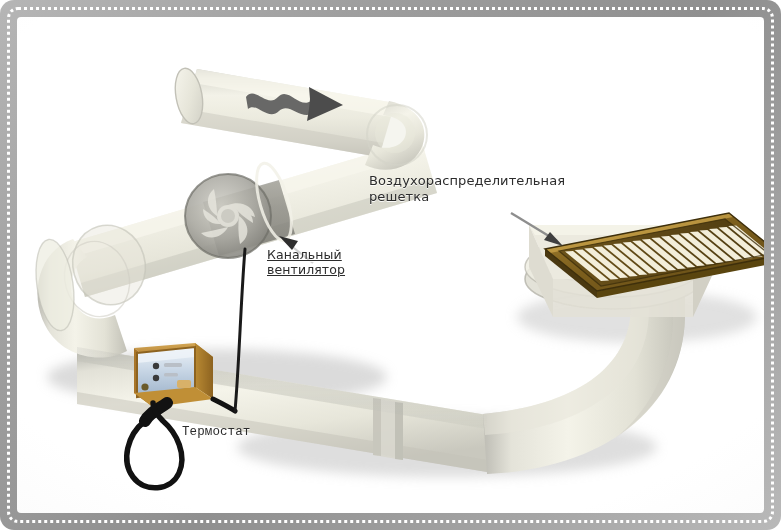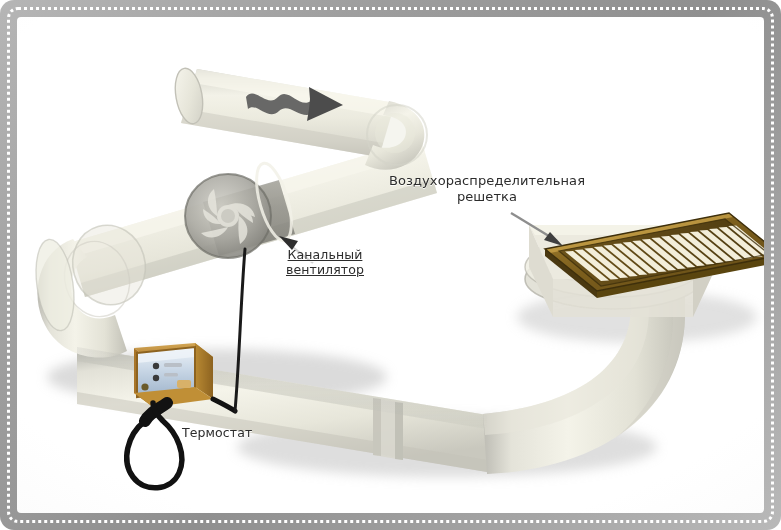--- a/index.html
+++ b/index.html
@@ -20,26 +20,26 @@
     border-radius:4px;overflow:hidden;
     background:
       radial-gradient(120% 120% at 50% 42%, #ffffff 0%, #ffffff 52%, #fbfbfb 68%, #f0f0f0 86%, #e2e2e2 100%);
   }
   #art{position:absolute;left:0;top:0;width:747px;height:496px;}
 
   .lbl{
     position:absolute;z-index:4;color:#2c2c2c;
     font-family:"DejaVu Sans","Liberation Sans",sans-serif;
     font-size:12.5px;line-height:15px;font-weight:500;
-    letter-spacing:.1px;text-align:center;white-space:pre-line;
+    letter-spacing:.1px;text-align:left;white-space:pre-line;
     text-shadow:0 1px 0 rgba(255,255,255,.85);
   }
   #lbl-grille{left:352px;top:156px;width:236px;font-size:13px;line-height:16px;}
   #lbl-fan{left:250px;top:230px;width:116px;text-decoration:underline;}
-  #lbl-thermo{left:165px;top:408px;width:108px;text-align:left;}
+  #lbl-thermo{left:165px;top:408px;width:108px;text-align:left;font-family:Liberation Mono, monospace;}
 </style>
 </head>
 <body>
 
 <div id="frame">
 
   <div id="canvas">
 
     <svg id="art" viewBox="0 0 747 496">
       <defs>

